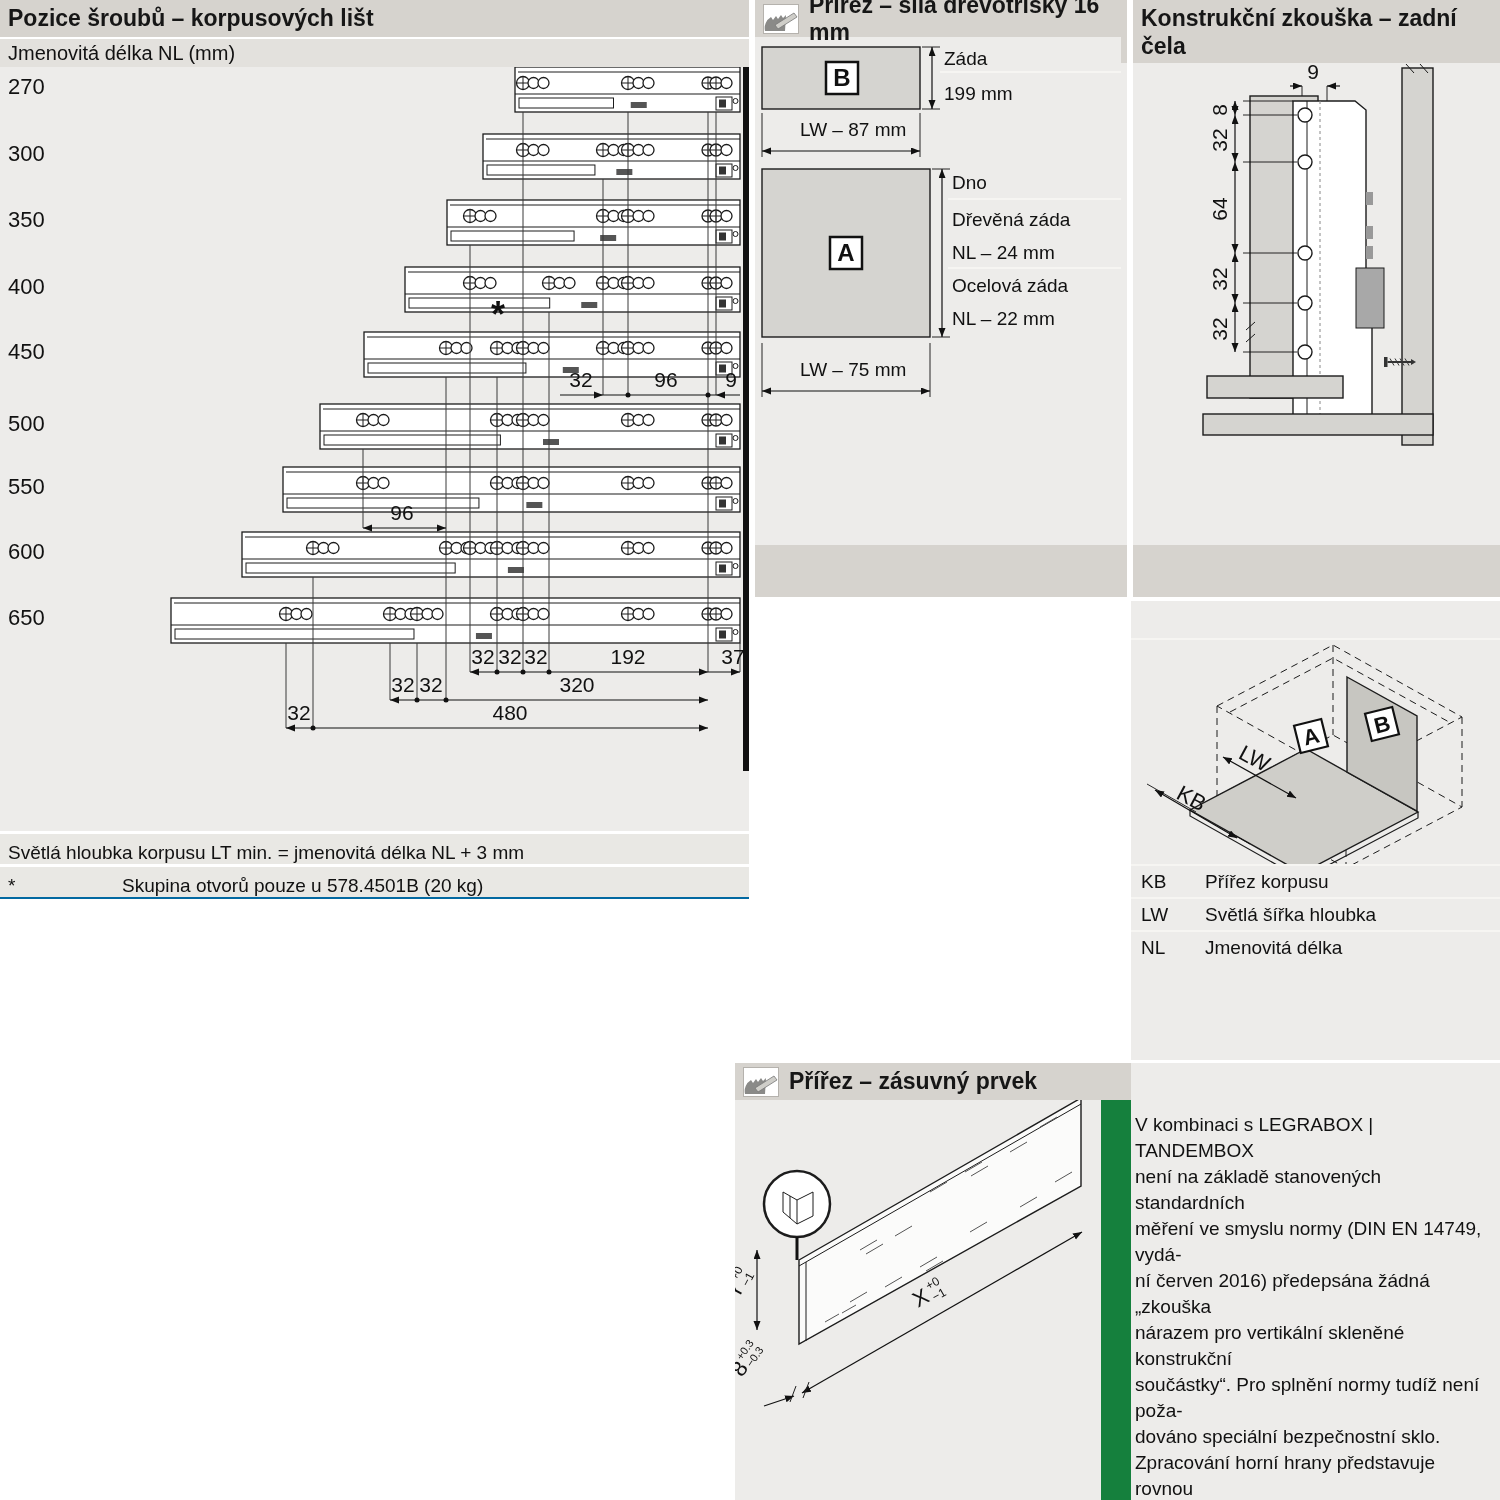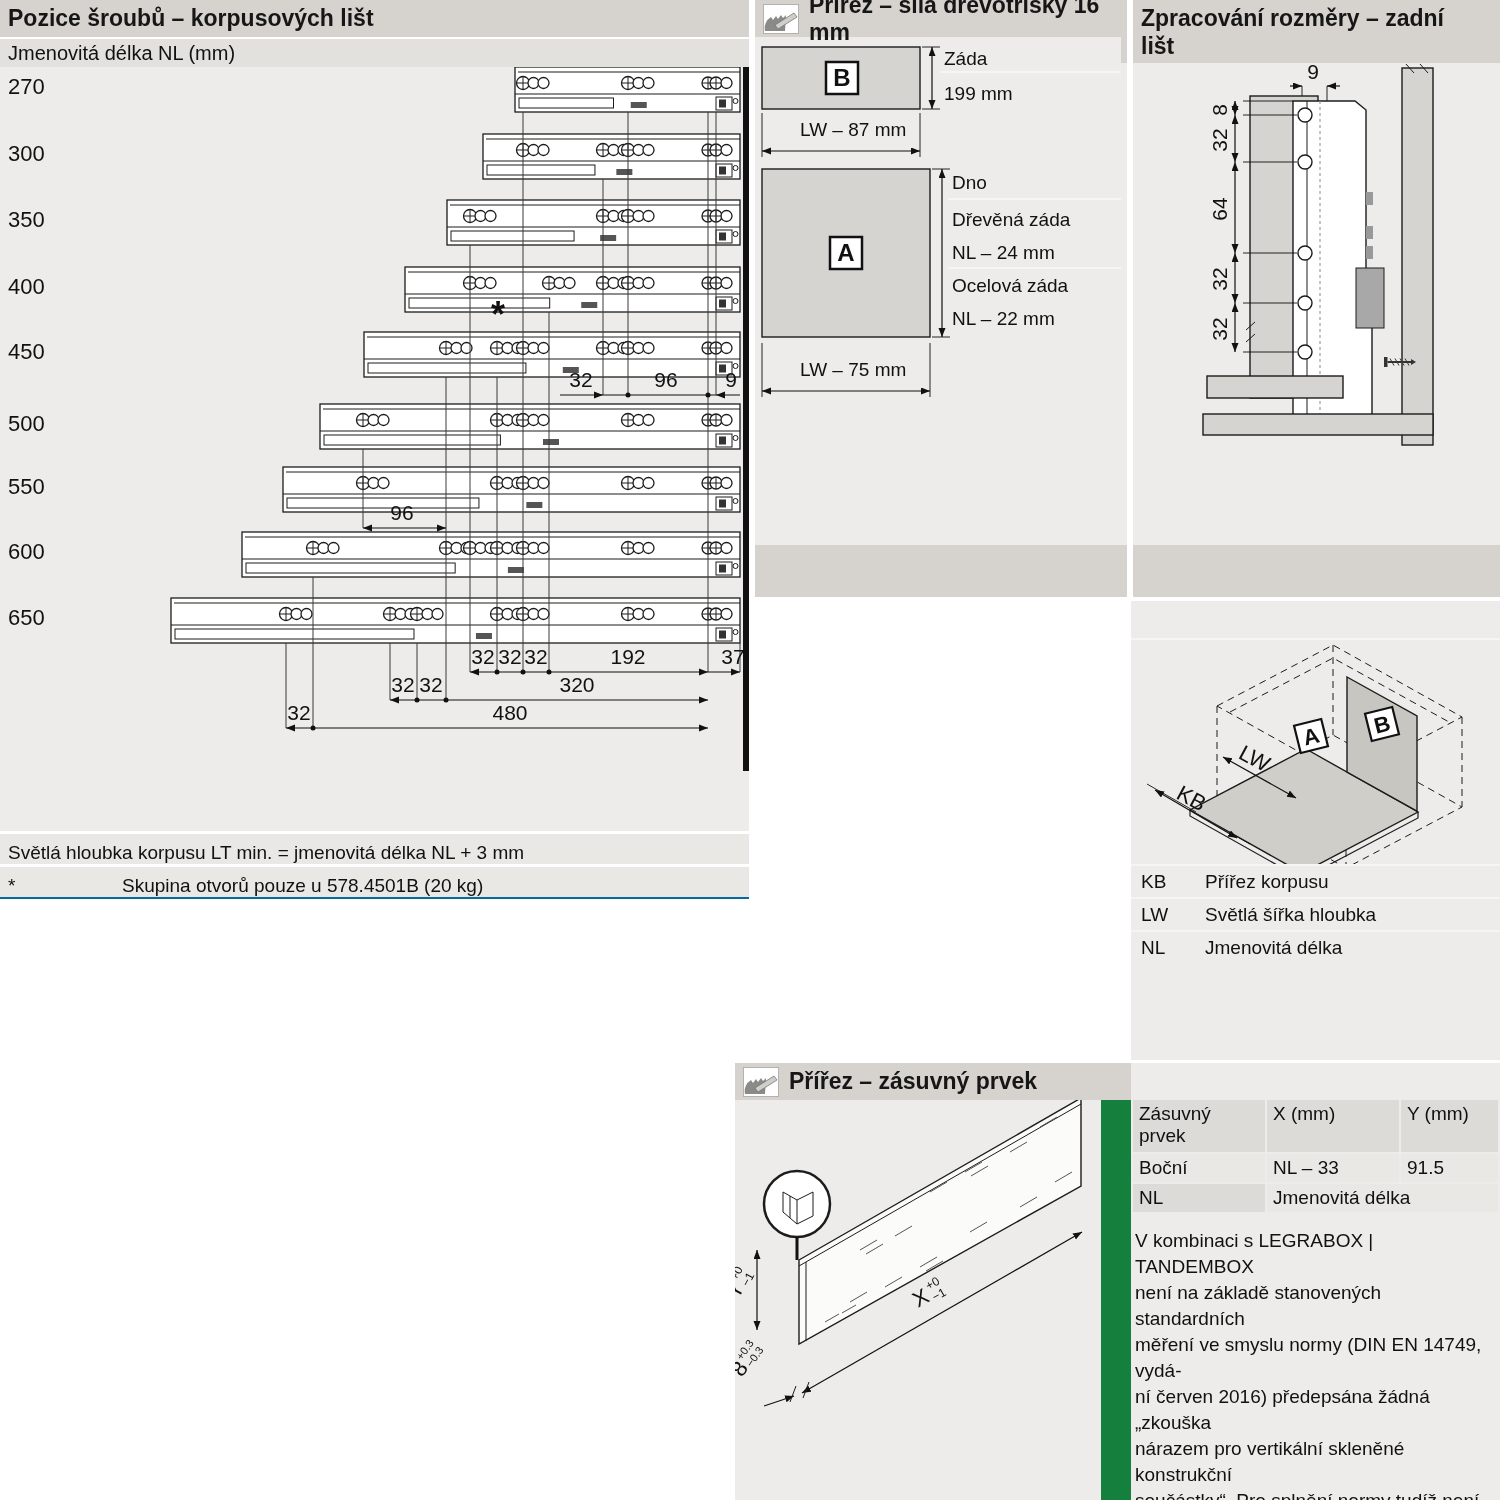--- a/index.html
+++ b/index.html
@@ -220,22 +220,22 @@
       <line x1="983" y1="414" x2="983" y2="438" class="ext"></line>
         <line x1="1017" y1="414" x2="1017" y2="438" class="ext"></line>
       <line x1="972" y1="430" x2="983" y2="430" class="dim" marker-end="url(#ae)"></line>
       <line x1="1029" y1="430" x2="1017" y2="430" class="dim" marker-end="url(#ae)"></line>
       <text class="t21" x="1022" y="423">12</text>
     </svg>
   </section>
 
   <section id="p4" style="left:1133px;top:0;width:367px;height:597px">
     <div class="phead">
-      <span style="display:block">Zpracování rozměry – zadní</span>
-      <span style="display:block">lišt</span>
+      <span style="display:block">Konstrukční zkouška – zadní</span>
+      <span style="display:block">čela</span>
     </div>
     <svg class="draw" width="367" height="534" viewBox="1133 63 367 534">
       <rect x="1133" y="545" width="367" height="52" fill="#d6d3ce"></rect>
 
       <text class="t21" x="1313" y="79" text-anchor="middle">9</text>
       <line x1="1302" y1="86" x2="1302" y2="108" class="ext"></line>
         <line x1="1327" y1="86" x2="1327" y2="108" class="ext"></line>
       <line x1="1290" y1="86" x2="1302" y2="86" class="dim" marker-end="url(#ae)"></line>
       <line x1="1340" y1="86" x2="1327" y2="86" class="dim" marker-end="url(#ae)"></line>
 
@@ -844,38 +844,20 @@
         <text style="font-size:11px" x="14" y="2">−0.3</text>
       </g>
       <line x1="784" y1="1406" x2="814" y2="1396" class="dim" marker-end="url(#ae)"></line>
       <line x1="816" y1="1386" x2="810" y2="1402" class="lnt"></line>
       <line x1="829" y1="1382" x2="823" y2="1398" class="lnt"></line>
     </svg>
   </section>
 
   <section id="glassinfo" style="left:1131px;top:1063px;width:369px;height:437px;background:#edecea">
     <div style="height:35px"></div>
-    <table class="gi-table">
-      <tbody>
-          <tr class="gi-head">
-        <td style="width:120px">Zásuvný prvek</td>
-        <td style="width:120px">X (mm)</td>
-        <td>Y (mm)</td>
-      </tr>
-      <tr class="gi-row">
-        <td>Boční</td>
-        <td>NL – 33</td>
-        <td>91.5</td>
-      </tr>
-      <tr class="gi-nl">
-        <td class="nlkey">NL</td>
-        <td colspan="2">Jmenovitá délka</td>
-      </tr>
-    </tbody>
-      </table>
     <div class="para">V kombinaci s LEGRABOX | TANDEMBOX
 není na základě stanovených standardních
 měření ve smyslu normy (DIN EN 14749, vydá-
 ní červen 2016) předepsána žádná „zkouška
 nárazem pro vertikální skleněné konstrukční
 součástky“. Pro splnění normy tudíž není poža-
 dováno speciální bezpečnostní sklo.
 Zpracování horní hrany představuje rovnou
 a plochou leštěnou hranu se zkosením 1 mm
 ±0.5 mm.</div>

